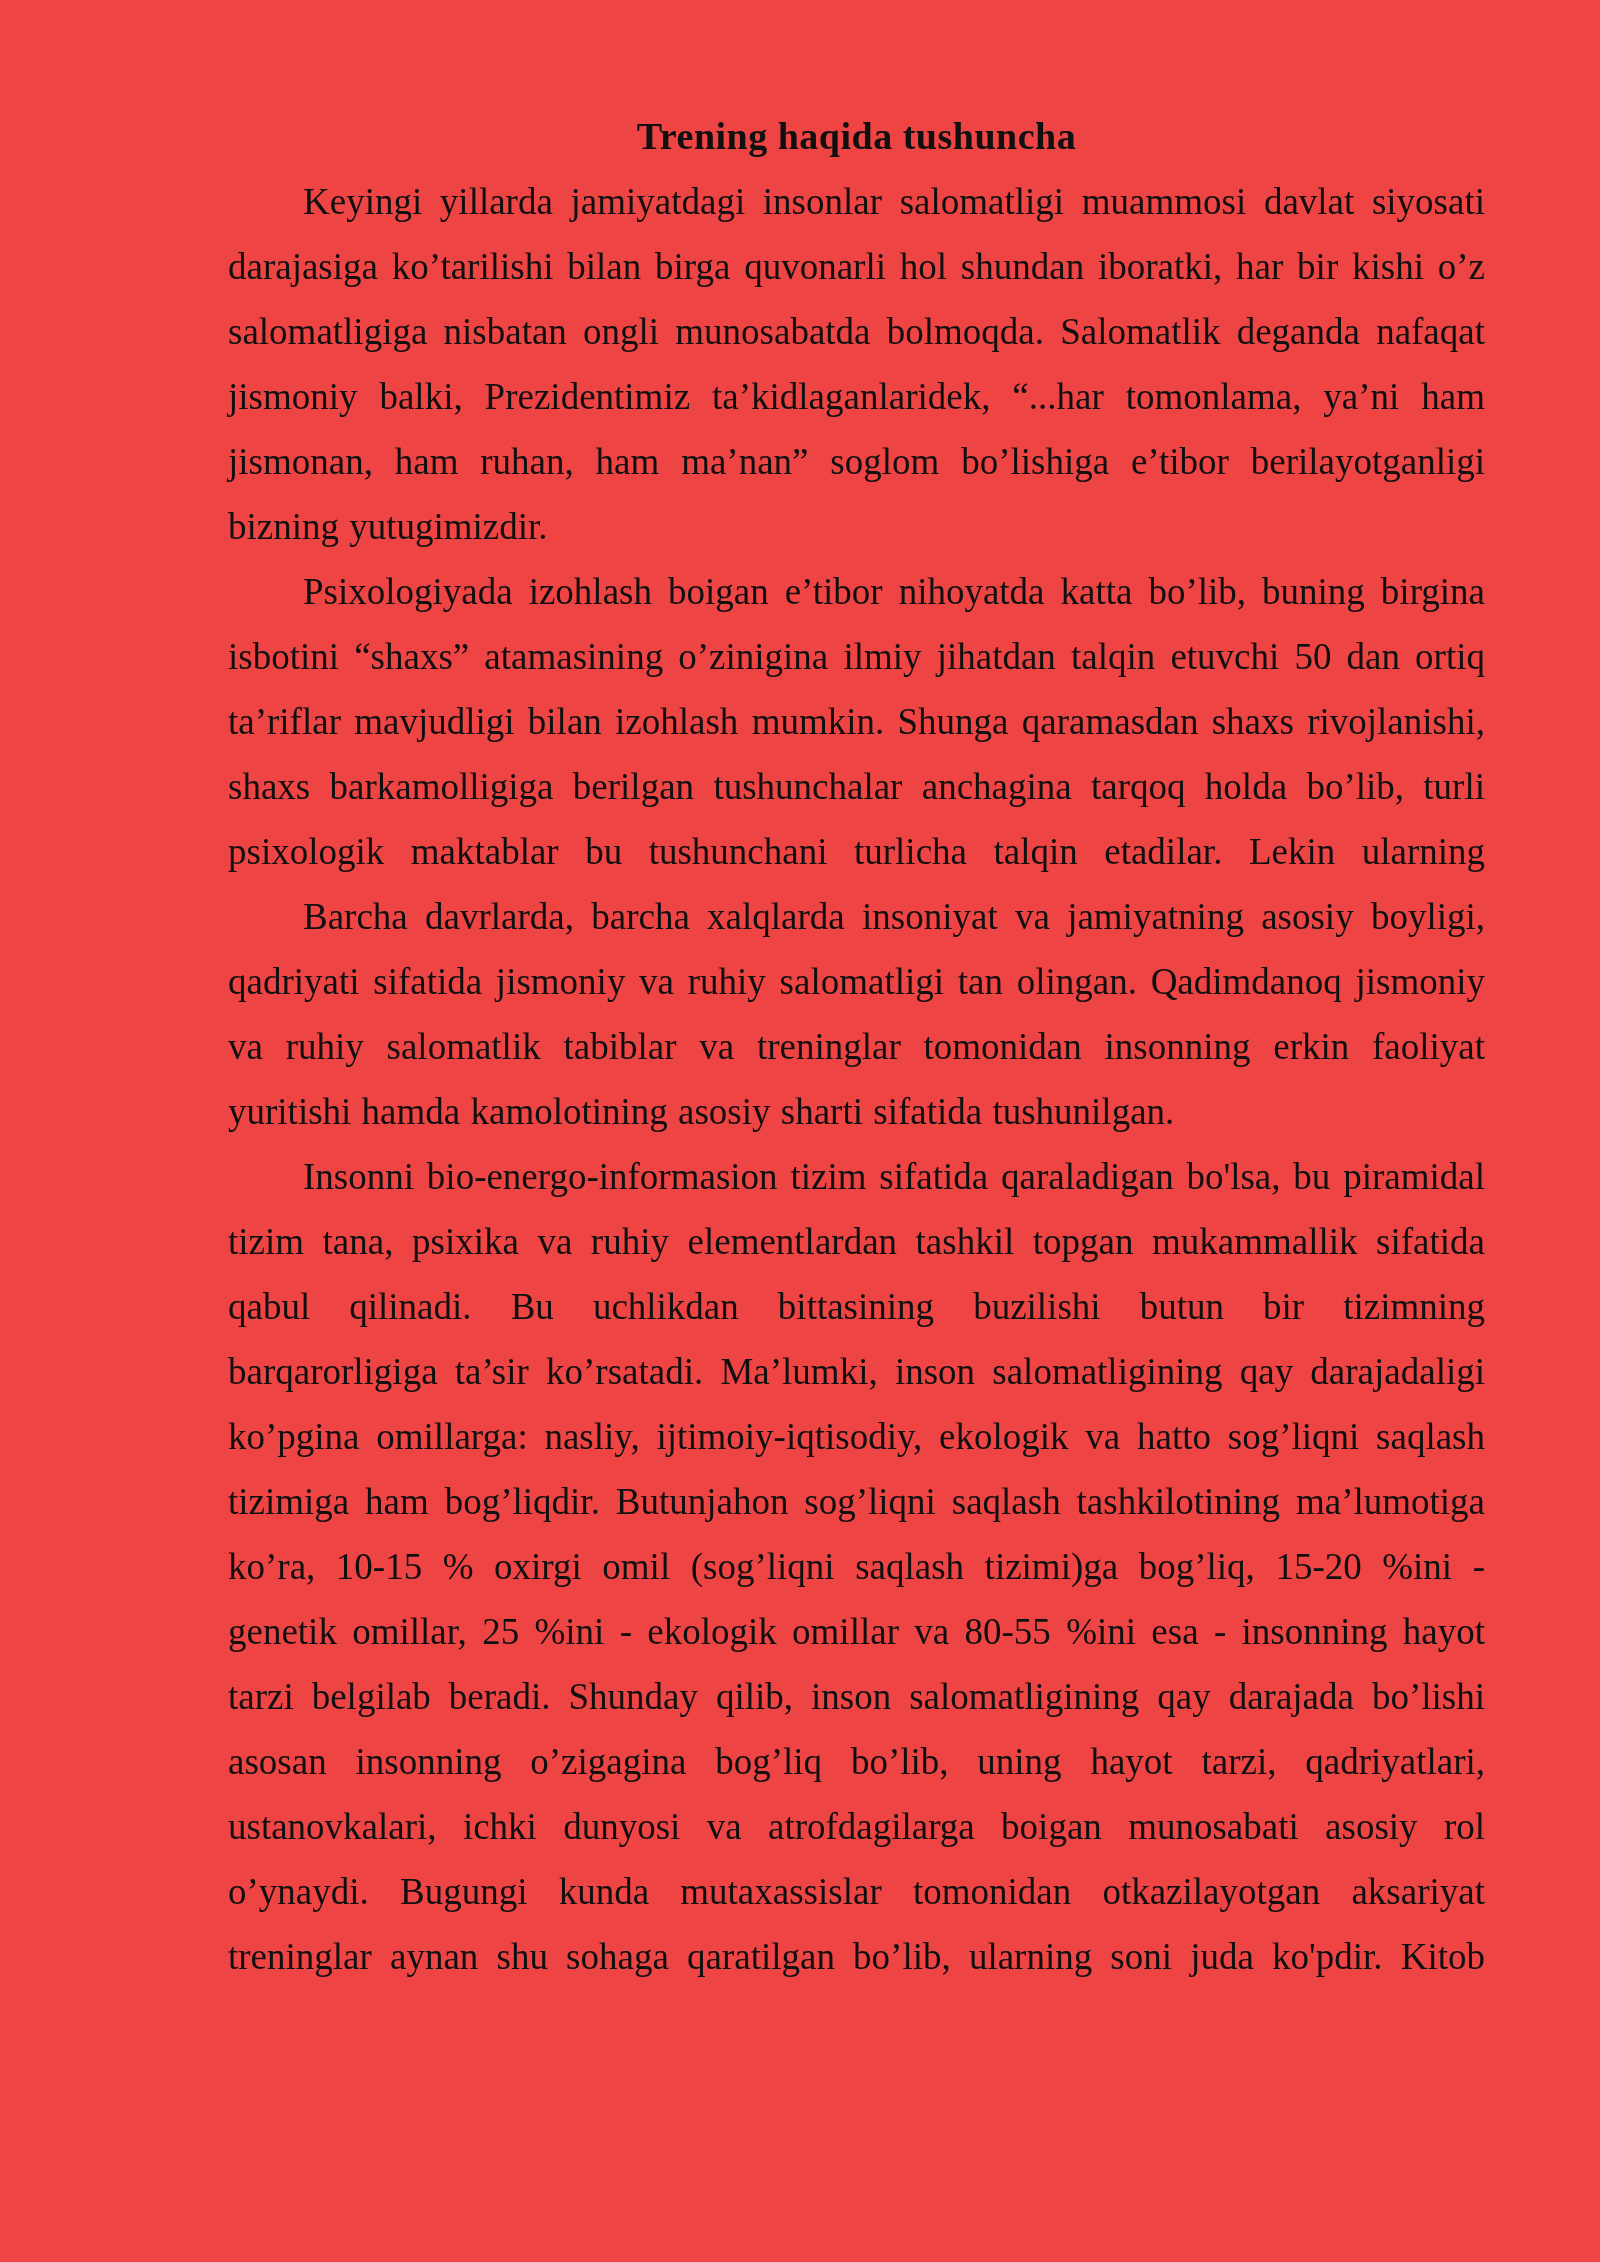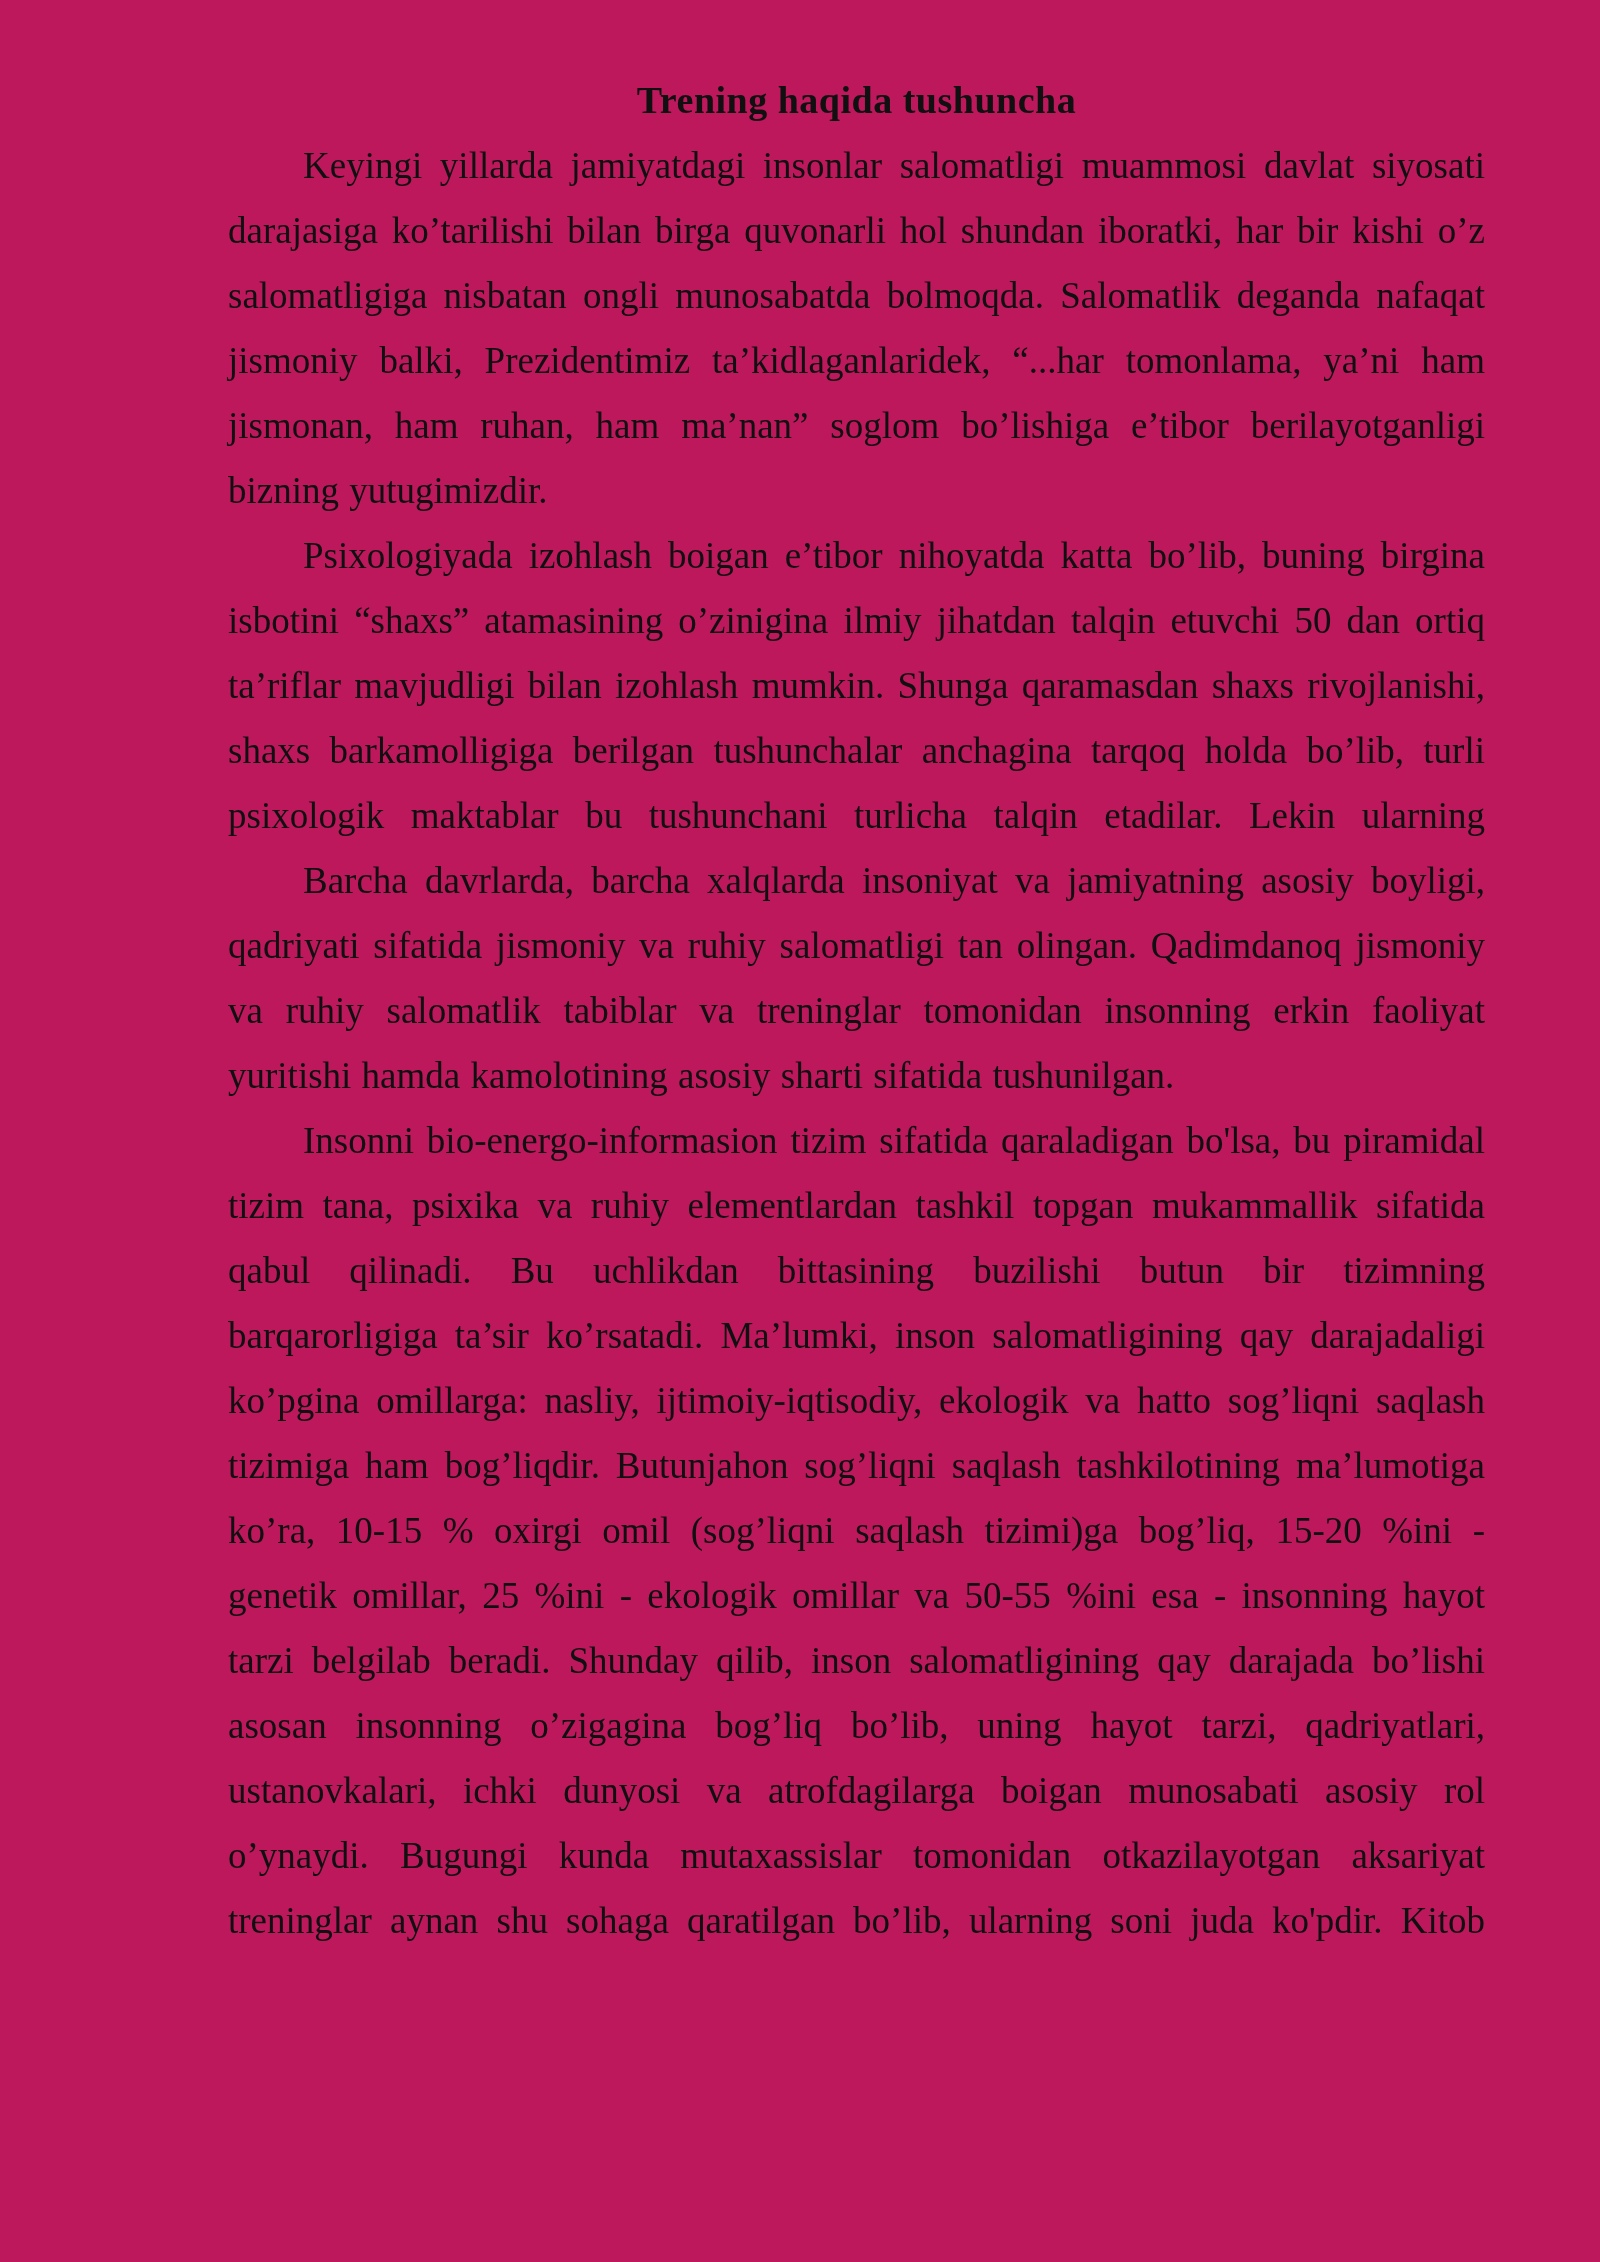--- a/index.html
+++ b/index.html
@@ -12,22 +12,22 @@
     height: 2262px;
     font-family: "Liberation Serif", serif;
     color: #101010;
     position: relative;
     overflow: hidden;
   }
   .page {
     box-sizing: border-box;
     width: 1600px;
     height: 2262px;
-    padding: 68px 115px 0 228px; 
-    background: #be185d;
+    padding: 104px 115px 0 228px; 
+    background: #ef4444;
   }
   .title {
     margin: 0;
     font-size: 38px;
     font-weight: bold;
     line-height: 65px;
     text-align: center;
     letter-spacing: 0.5px;
   }
   .doc-body { }
@@ -66,20 +66,20 @@
       <div class="line">qadriyati sifatida jismoniy va ruhiy salomatligi tan olingan. Qadimdanoq jismoniy</div>
       <div class="line">va ruhiy salomatlik tabiblar va treninglar tomonidan insonning erkin faoliyat</div>
       <div class="line para-end">yuritishi hamda kamolotining asosiy sharti sifatida tushunilgan.</div>
       <div class="line first">Insonni bio-energo-informasion tizim sifatida qaraladigan bo'lsa, bu piramidal</div>
       <div class="line">tizim tana, psixika va ruhiy elementlardan tashkil topgan mukammallik sifatida</div>
       <div class="line">qabul qilinadi. Bu uchlikdan bittasining buzilishi butun bir tizimning</div>
       <div class="line">barqarorligiga ta’sir ko’rsatadi. Ma’lumki, inson salomatligining qay darajadaligi</div>
       <div class="line">ko’pgina omillarga: nasliy, ijtimoiy-iqtisodiy, ekologik va hatto sog’liqni saqlash</div>
       <div class="line">tizimiga ham bog’liqdir. Butunjahon sog’liqni saqlash tashkilotining ma’lumotiga</div>
       <div class="line">ko’ra, 10-15 % oxirgi omil (sog’liqni saqlash tizimi)ga bog’liq, 15-20 %ini -</div>
-      <div class="line">genetik omillar, 25 %ini - ekologik omillar va 50-55 %ini esa - insonning hayot</div>
+      <div class="line">genetik omillar, 25 %ini - ekologik omillar va 80-55 %ini esa - insonning hayot</div>
       <div class="line">tarzi belgilab beradi. Shunday qilib, inson salomatligining qay darajada bo’lishi</div>
       <div class="line">asosan insonning o’zigagina bog’liq bo’lib, uning hayot tarzi, qadriyatlari,</div>
       <div class="line">ustanovkalari, ichki dunyosi va atrofdagilarga boigan munosabati asosiy rol</div>
       <div class="line">o’ynaydi. Bugungi kunda mutaxassislar tomonidan otkazilayotgan aksariyat</div>
       <div class="line">treninglar aynan shu sohaga qaratilgan bo’lib, ularning soni juda ko'pdir. Kitob</div>
     </div>
 </div>
 
 </body></html>

